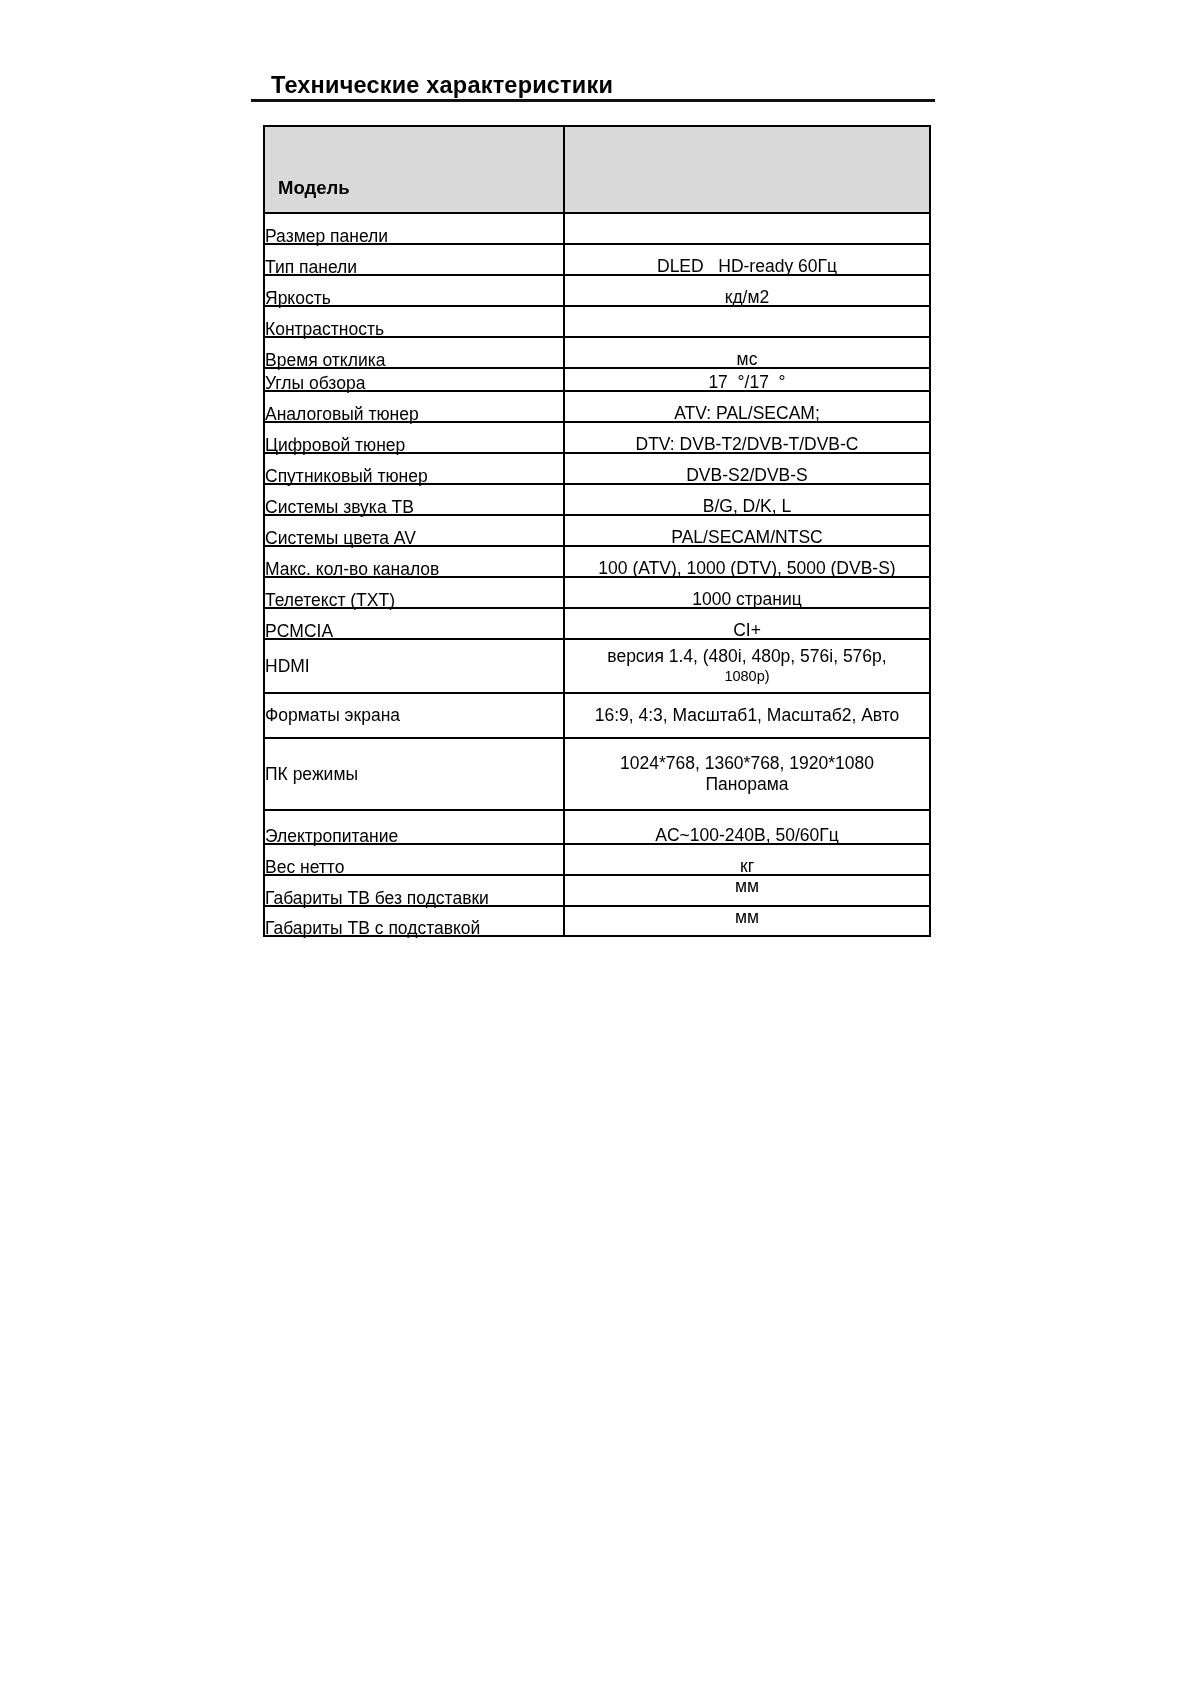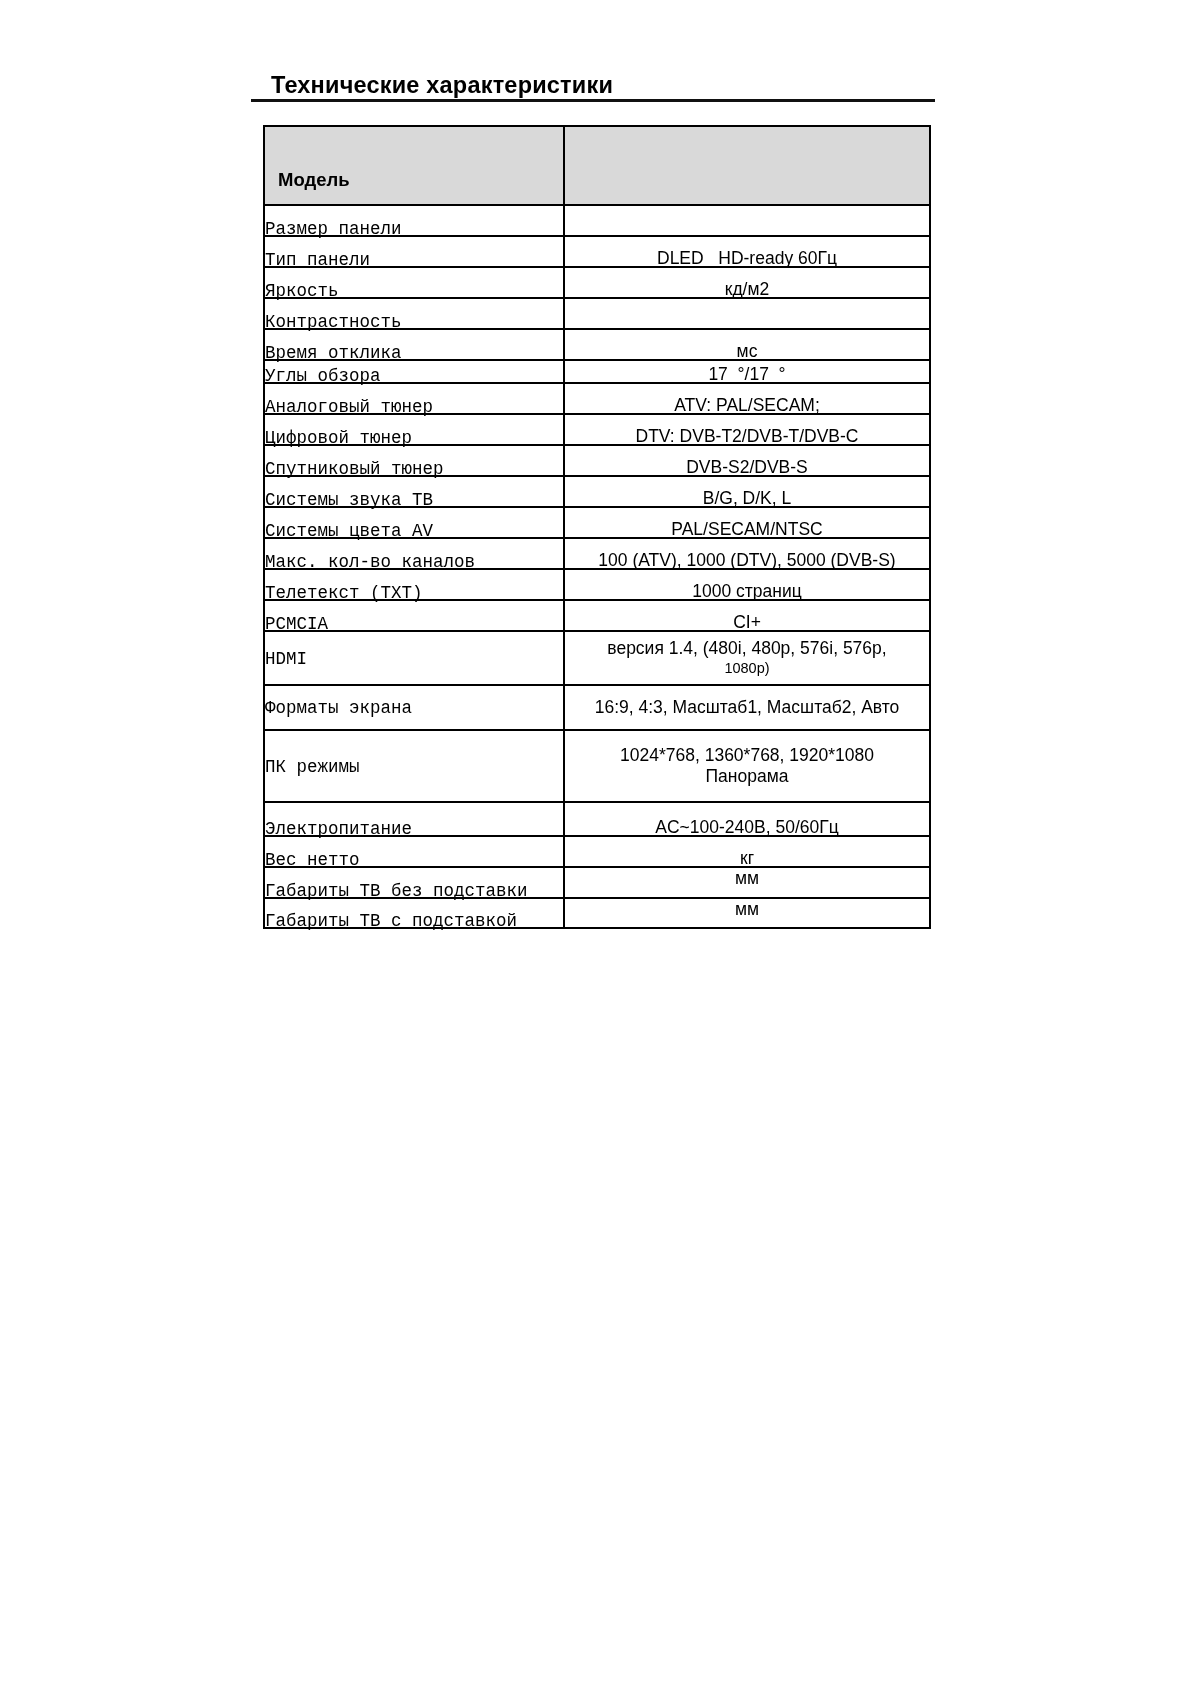--- a/index.html
+++ b/index.html
@@ -52,33 +52,33 @@
   }
   
   thead th {
     background: #d9d9d9;
     height: 60px;
     font-size: 18.5px;
     font-weight: 700;
     text-align: left;
     vertical-align: bottom;
   }
-  thead th.label { padding: 4px 0 13px 13px; }
+  thead th.label { padding: 12px 0 13px 13px; }
   
   td.label {
     text-align: left;
     vertical-align: bottom;
     padding: 0 0 0 13px;
   }
   td.value {
     text-align: center;
     vertical-align: bottom;
   }
   
-  td.label .lt { position: relative; top: 4px; display: inline-block; white-space: nowrap; font-family: Liberation Mono, monospace; }
+  td.label .lt { position: relative; top: 4px; display: inline-block; white-space: nowrap; }
   td.value .vt { position: relative; top: 3px; white-space: nowrap; }
   
   td.mid { vertical-align: middle; }
   td.mid .lt, td.mid .vt { top: 0; }
   
   td.vtop { vertical-align: top; padding-top: 1px; }
   td.vtop .vt { top: 0; }
   
   td.thick, th.thick { border-bottom-width: 3.5px; }
   table.spec { border: 2.5px solid #000; }

